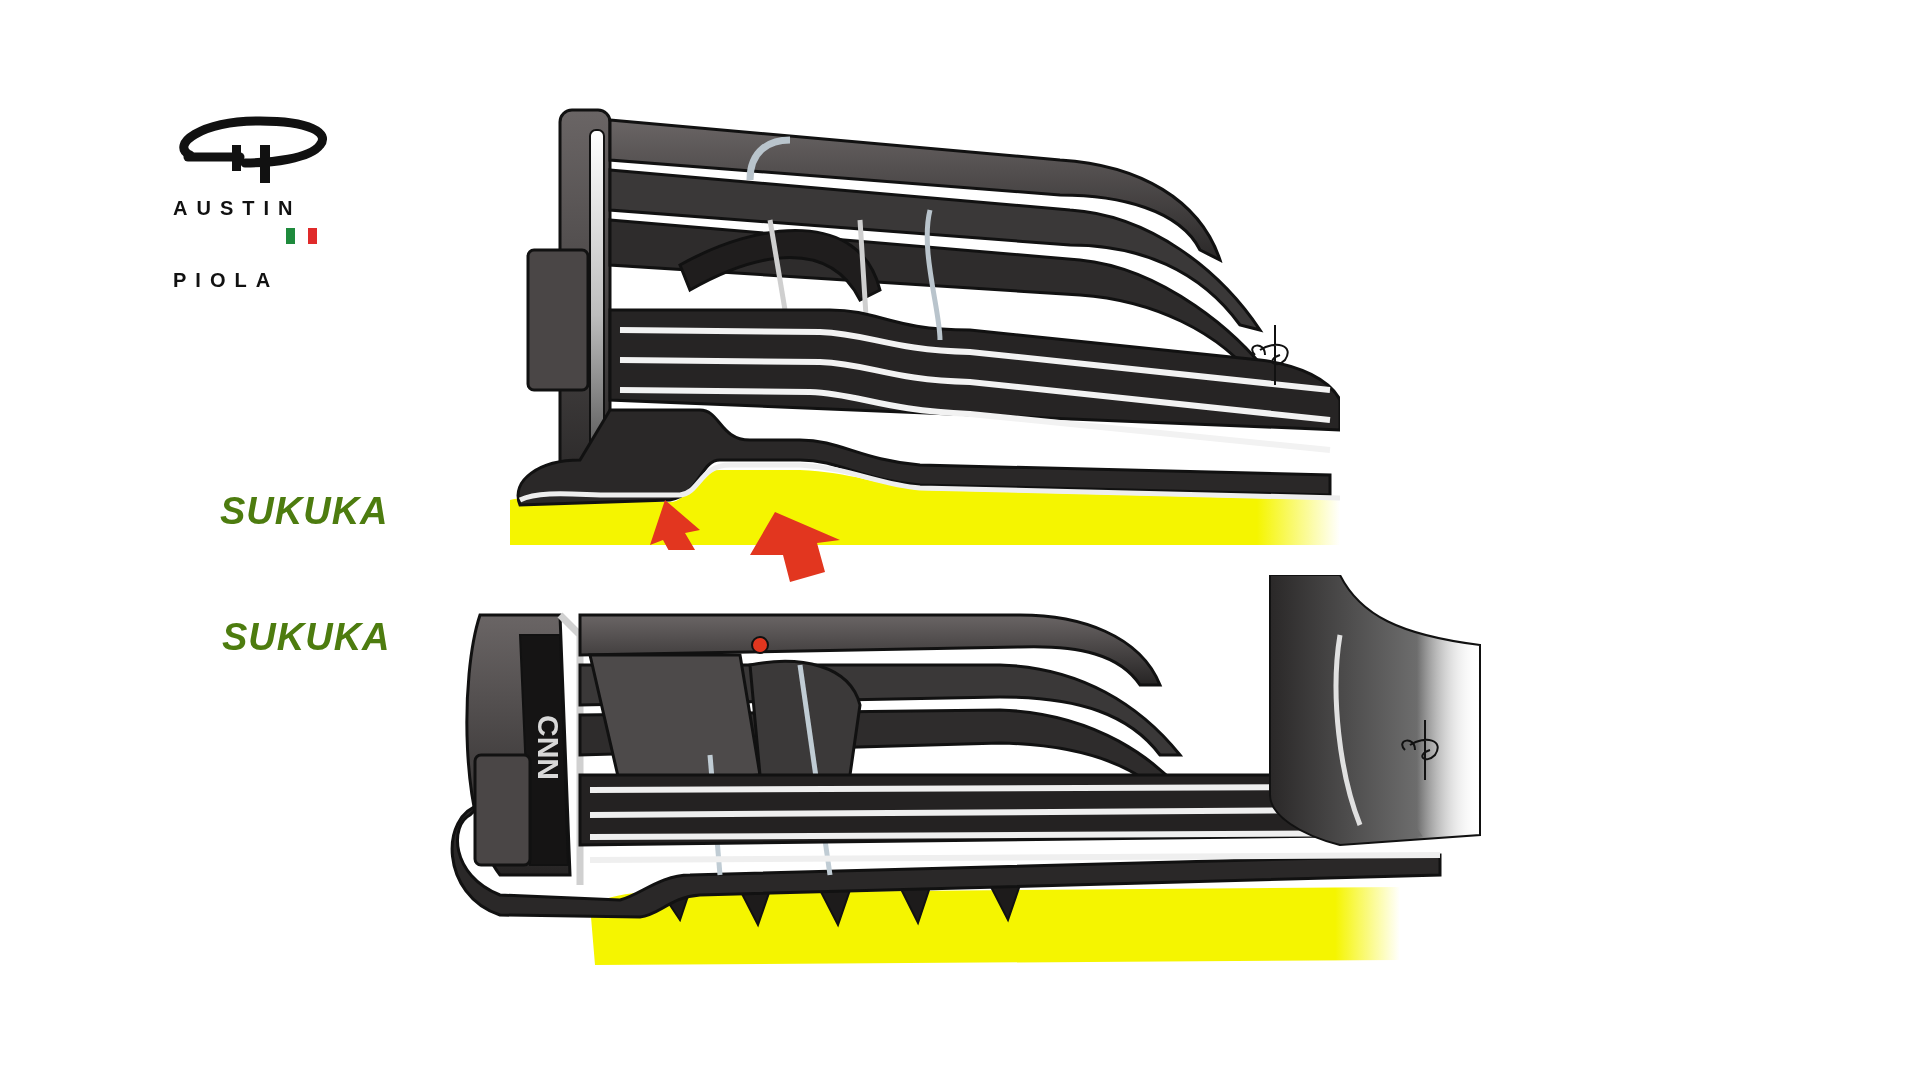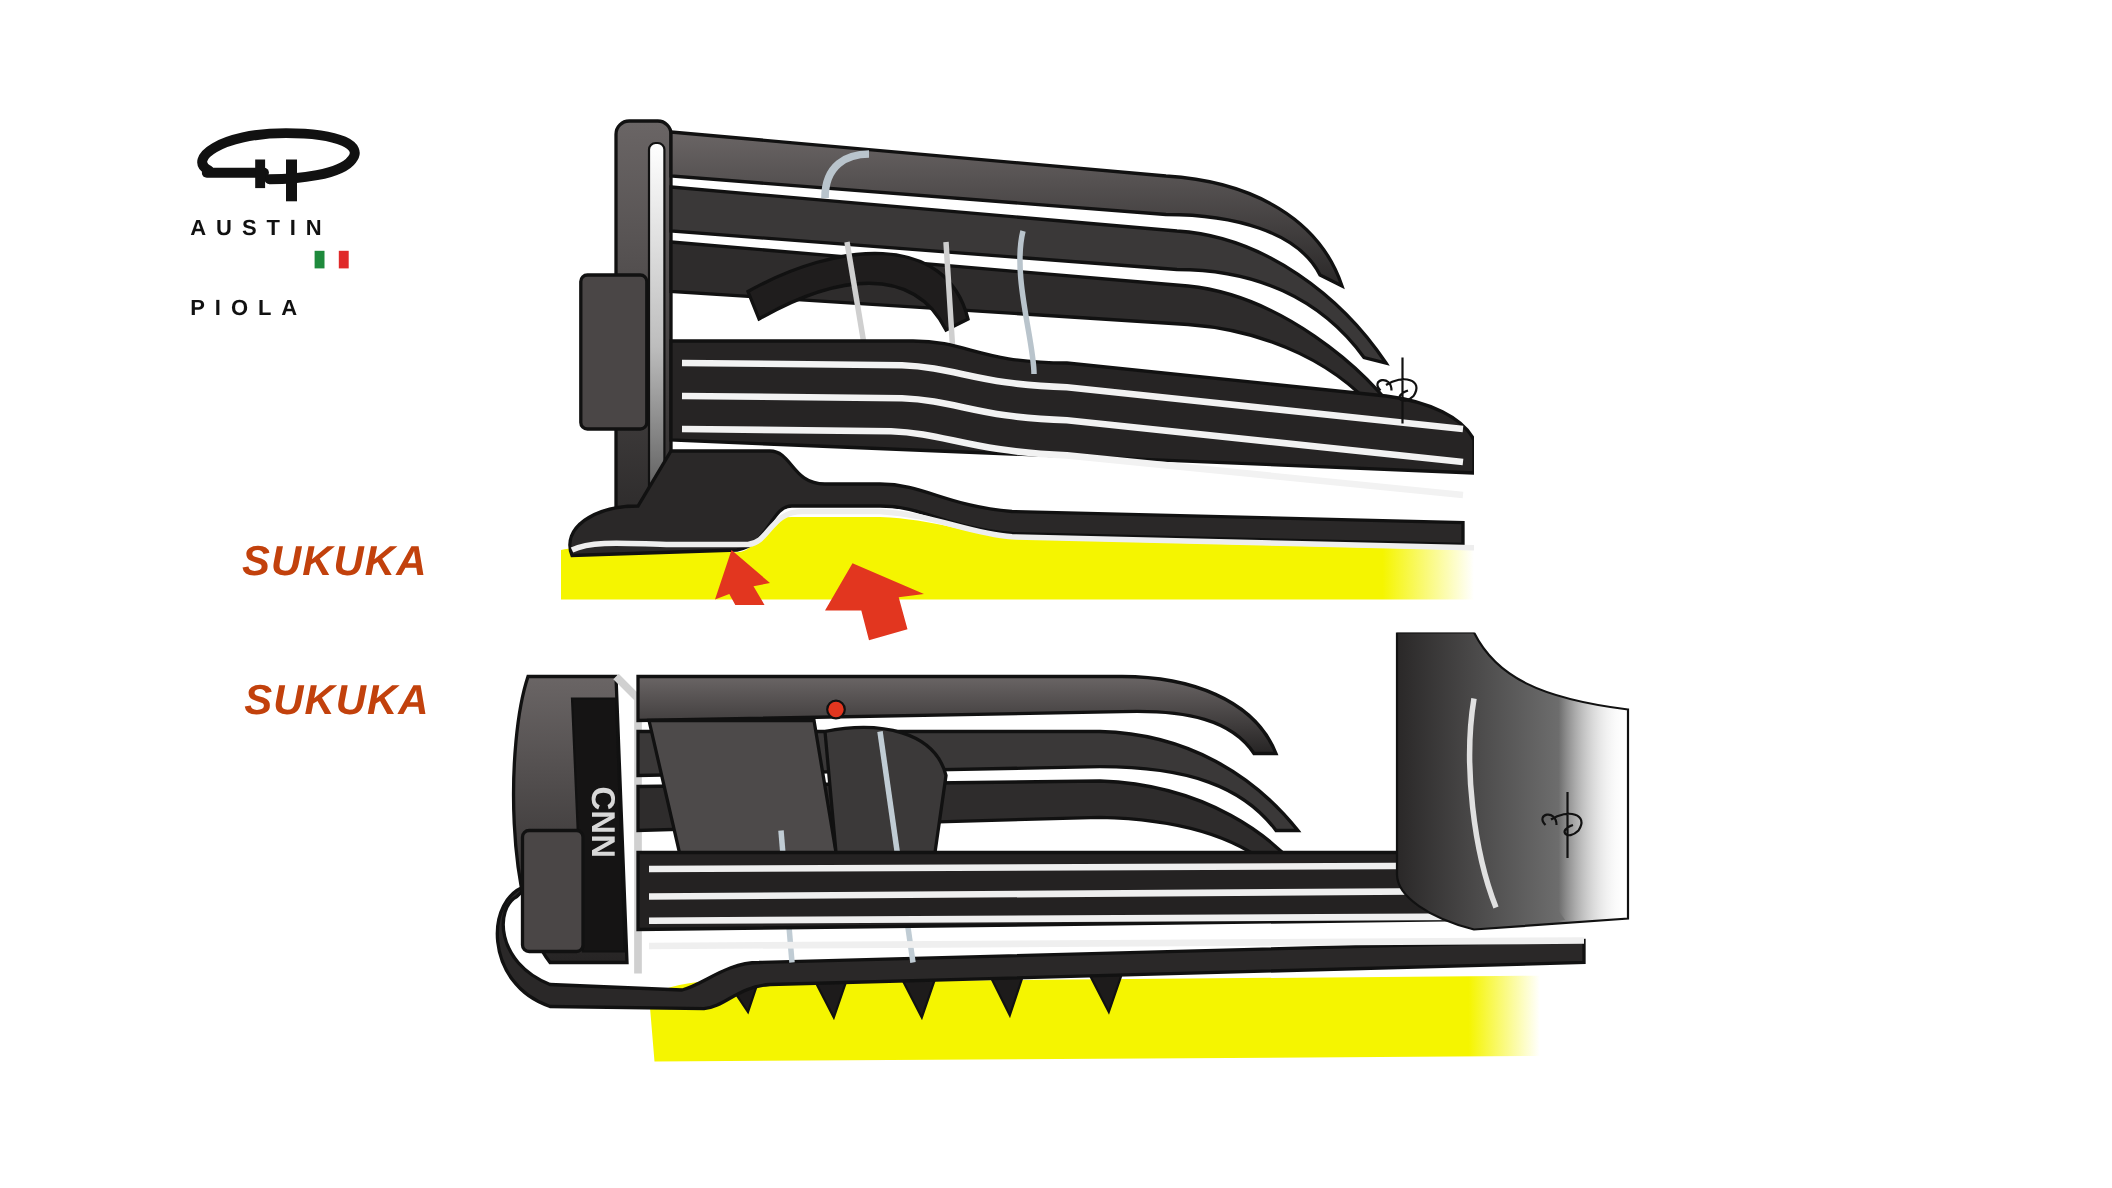--- a/index.html
+++ b/index.html
@@ -11,21 +11,21 @@
     .logo-mark { position: absolute; left: 0; top: 0; width: 160px; height: 70px; }
     .logo-text { position: absolute; left: 3px; font-weight: 700; font-size: 20px;
                  letter-spacing: 9px; color: #111; }
     .logo-text.l1 { top: 82px; }
     .logo-text.l2 { top: 110px; margin-top: 44px; }
     .flag { position: absolute; left: 116px; top: 113px; display: flex; gap: 2px; }
     .flag span { width: 9px; height: 16px; display: block; }
 
     
     .label { position: absolute; font-weight: 700; font-style: italic; font-size: 38px;
-             color: #c2410c; letter-spacing: 1px; }
+             color: #4d7c0f; letter-spacing: 1px; }
 
     
     .drawing { position: absolute; }
     .drawing svg { display: block; width: 100%; height: 100%; }
   </style>
 </head>
 <body>
 
 <div class="logo">
   <svg class="logo-mark" viewBox="0 0 160 70">

